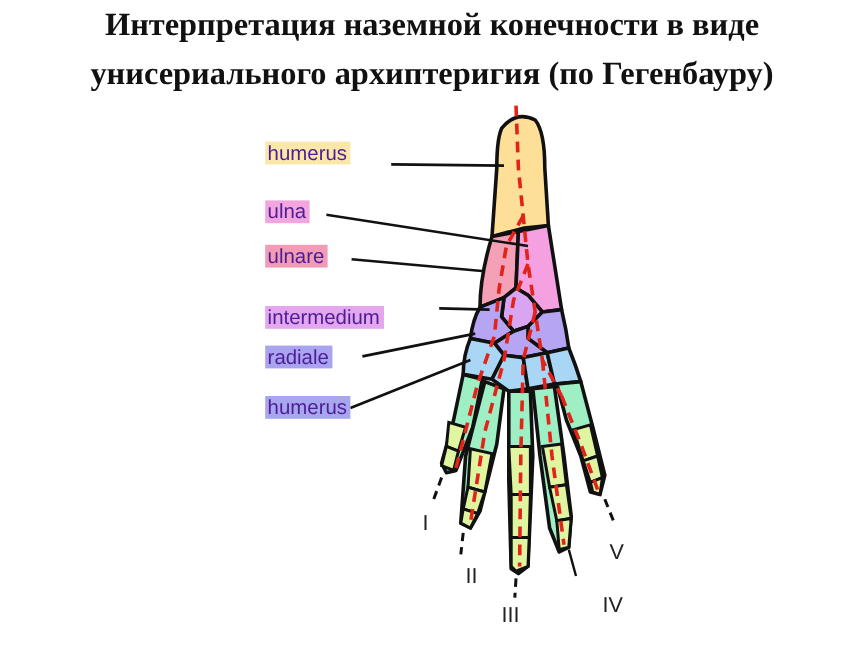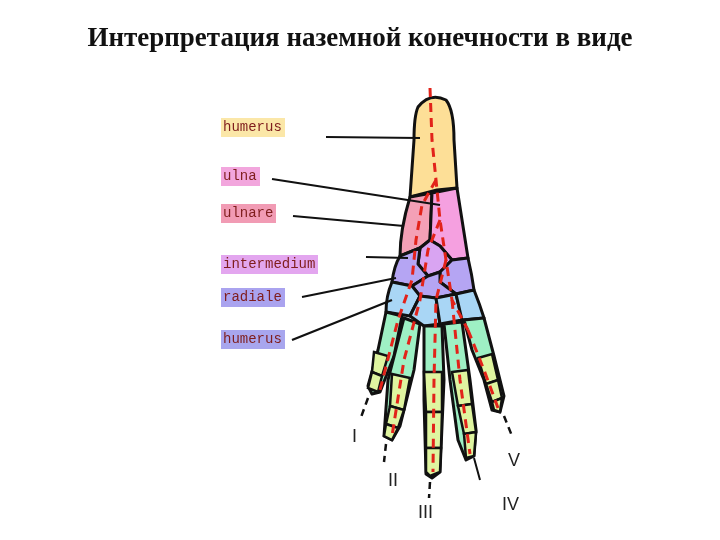--- a/index.html
+++ b/index.html
@@ -2,40 +2,41 @@
 <html><head>
 <meta charset="utf-8">
 <style>
   html, body { margin: 0; padding: 0; background: #ffffff; }
   body { width: 720px; height: 540px; position: relative; overflow: hidden; }
   .title {
     position: absolute; left: 0; top: 0; width: 720px;
     text-align: center;
     font-family: "Liberation Serif", "DejaVu Serif", serif;
     font-weight: bold; font-size: 27px; line-height: 41px; color: #111;
-    padding-top: 17px;
+    padding-top: 0px;
   }
   .title div { white-space: nowrap; }
   .label {
     position: absolute;
-    font-family: Liberation Mono, monospace;
-    font-size: 14px; line-height: 19px; padding: 0 3px 0 2px; color: #7f1d1d;
+    font-family: Liberation Sans, sans-serif;
+    font-size: 17px; line-height: 19px; padding: 0 3px 0 2px; color: #4c1d95;
   }
   svg.diagram { position: absolute; left: 0; top: 0; }
   .roman {
     position: absolute;
     font-family: "Liberation Sans", "DejaVu Sans", sans-serif;
     font-size: 18px; color: #222;
   }
 </style>
 </head>
 <body>
 
 <div class="title">
   <div>Интерпретация наземной конечности в виде</div>
+  <div>унисериального архиптеригия (по Гегенбауру)</div>
 </div>
 
 <svg class="diagram" width="720" height="540" viewBox="0 0 720 540">
   <g stroke="#111" stroke-width="3" stroke-linejoin="round">
 
     <path d="M418 107 Q430 92 446 100 Q454 110 454 140 L457 188 L437 190 L410 197 Q412 170 414 140 Q414 116 418 107 Z" fill="#fddf97"></path>
 
     <path d="M410 197 L432 193 L430 240 L420 248 L400 256 Q400 230 410 197 Z" fill="#f4a0b6"></path>
 
     <path d="M432 193 L457 188 Q462 220 468 258 L452 260 L440 246 L430 240 Z" fill="#f5a0e0"></path>

